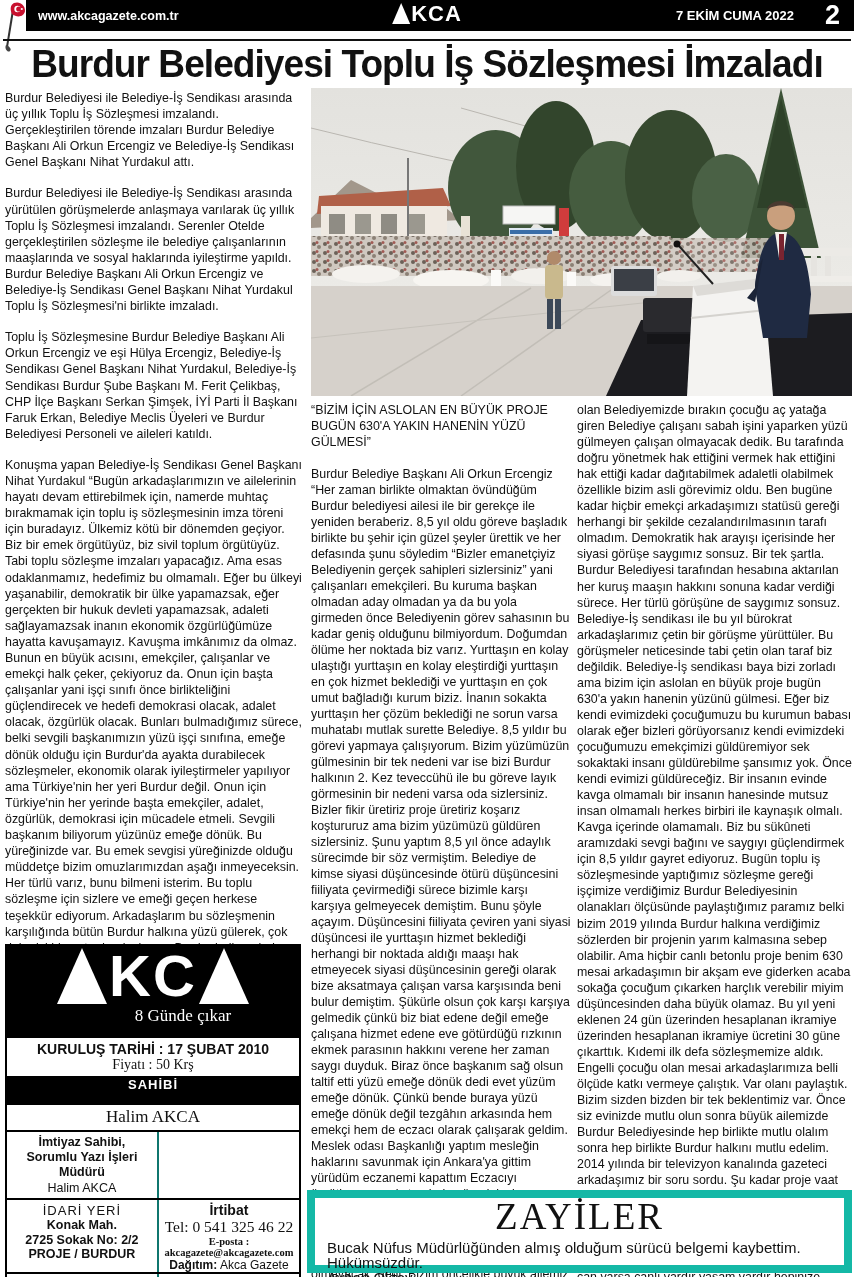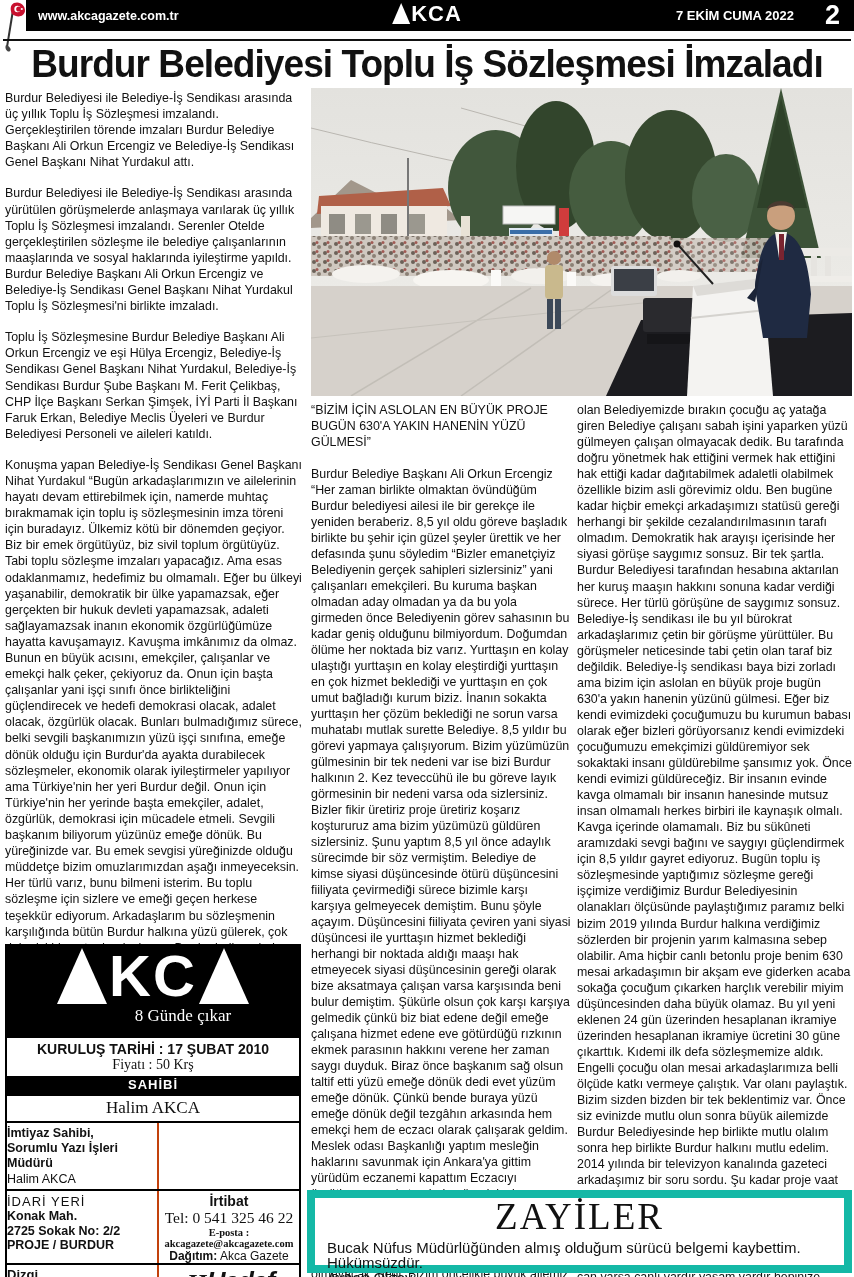--- a/index.html
+++ b/index.html
@@ -41,24 +41,24 @@
               align-items:center; justify-content:flex-start; padding-top:4px; }
   .logo-row { display:flex; align-items:flex-end; }
   .tri-a-lg { width:0; height:0; border-left:25px solid transparent; border-right:25px solid transparent;
               border-bottom:56px solid #fff; }
   .logo-mid { font-weight:bold; font-size:58px; line-height:56px; letter-spacing:2px; margin:0 2px; }
   .logo-tag { font-family:"Liberation Serif", serif; font-size:17px; margin-top:2px; margin-left:60px; }
   .mh-table { border:2px solid #000; border-top:2px solid #000; background:#fff; }
   .mh-kurulus { text-align:center; font-weight:bold; font-size:14px; padding-top:3px; }
   .mh-fiyat { text-align:center; font-family:"Liberation Serif", serif; font-size:14px; padding-bottom:3px; }
   .mh-sahibi { background:#000; color:#fff; text-align:center; font-weight:bold; font-size:13px;
-               letter-spacing:1px; height:20px; line-height:17px; }
+               letter-spacing:1px; height:29px; line-height:17px; }
   .mh-owner { text-align:center; font-family:"Liberation Serif", serif; font-size:17px; padding:2px 0 3px; }
   .mh-row { display:flex; border-top:2px solid #000; }
-  .mh-cl { width:52%; border-right:2px solid #c2410c; }
+  .mh-cl { width:52%; border-right:2px solid #0f766e; text-align:center; }
   .mh-cr { width:48%; text-align:center; }
   .mh-imtiyaz-label { font-weight:bold; font-size:12.5px; line-height:15px; padding-top:3px; }
   .mh-imtiyaz-name { font-size:12.5px; padding:1px 0 3px; }
   .mh-idari-label { font-weight:normal; font-size:13px; letter-spacing:1px; padding-top:3px; }
   .mh-addr { font-weight:bold; font-size:12.5px; line-height:14.5px; }
   .mh-irtibat { font-weight:bold; font-size:14px; padding-top:2px; }
   .mh-tel { font-family:"Liberation Serif", serif; font-size:15.5px; }
   .mh-eposta { font-family:"Liberation Serif", serif; font-size:10.5px; font-weight:bold; }
   .mh-dagitim { font-size:12px; }
   .mh-dagitim b { font-weight:bold; }

